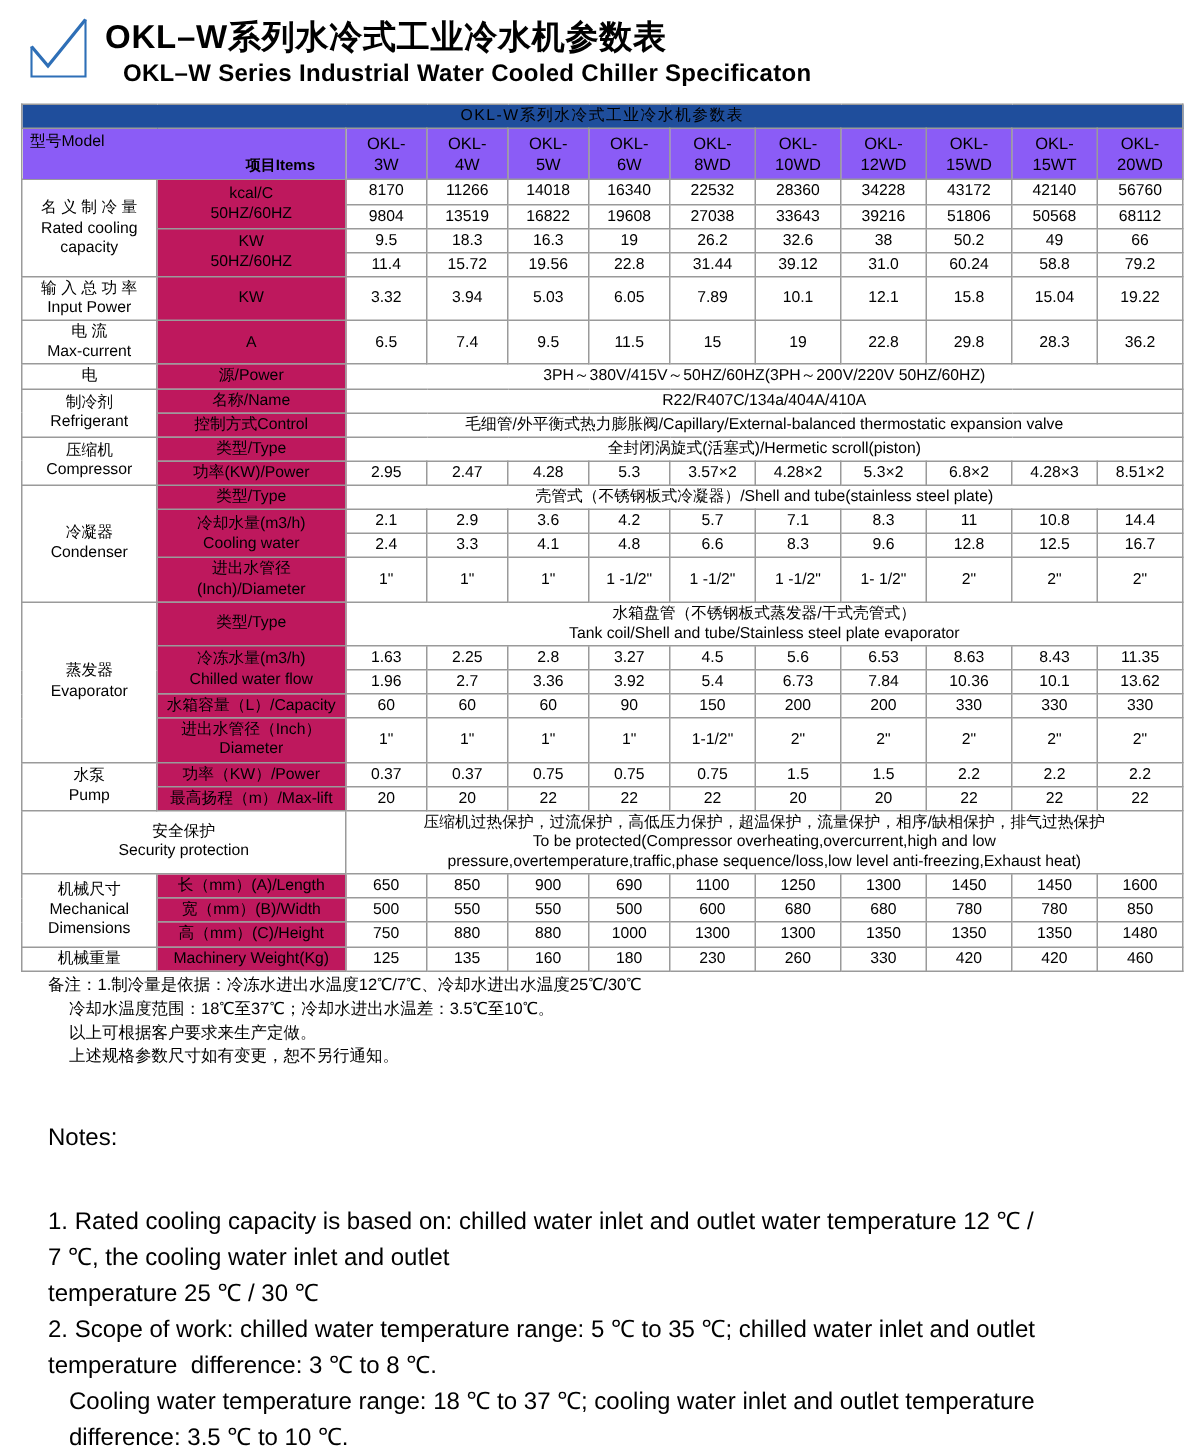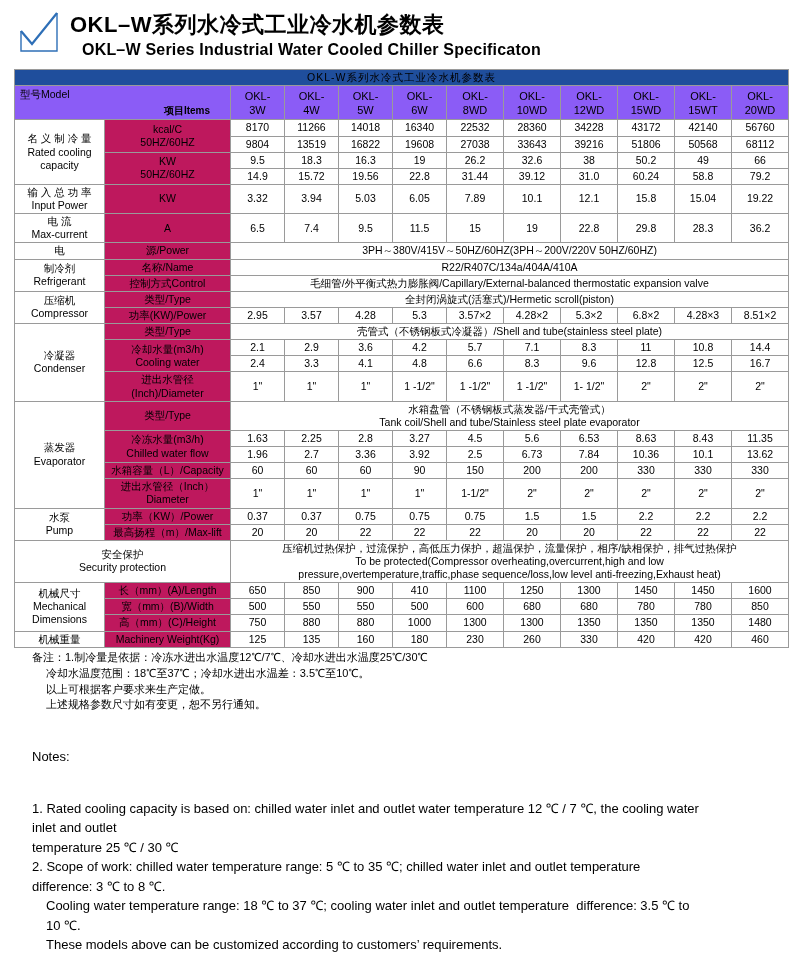--- a/index.html
+++ b/index.html
@@ -55,21 +55,21 @@
       linear-gradient(to bottom right, transparent calc(50% - 0.6px), #9a9a9a calc(50% - 0.6px), #9a9a9a calc(50% + 0.6px), transparent calc(50% + 0.6px));
     height: 34px;
   }
   .cell-diag .tl { position: absolute; left: 5px; top: 2px; font-size: 10.5px;}
   .cell-diag .br { position: absolute; right: 20px; bottom: 2px; font-size: 10px; font-weight: bold;}
 
   
   .notes { margin-top: 2px; padding-left: 18px; font-size: 11px; line-height: 1.45; }
   .notes div { white-space: pre-wrap; }
   .notes-en { margin-top: 2px; }
-  .notes-en div { font-size: 13px; line-height: 1.5; }
+  .notes-en div { font-size: 16px; line-height: 1.5; }
   .indent1 { padding-left: 14px; }
 </style>
 </head>
 <body>
 
 <div class="page">
 
   <div class="header">
     <div class="logo">
       <svg width="42" height="46" viewBox="0 0 42 46">
@@ -151,21 +151,21 @@
           <td>16.3</td>
           <td>19</td>
           <td>26.2</td>
           <td>32.6</td>
           <td>38</td>
           <td>50.2</td>
           <td>49</td>
           <td>66</td>
         </tr>
         <tr>
-          <td>14.9</td>
+          <td>11.4</td>
           <td>15.72</td>
           <td>19.56</td>
           <td>22.8</td>
           <td>31.44</td>
           <td>39.12</td>
           <td>31.0</td>
           <td>60.24</td>
           <td>58.8</td>
           <td>79.2</td>
         </tr>
@@ -212,21 +212,21 @@
           <td colspan="10">毛细管/外平衡式热力膨胀阀/Capillary/External-balanced thermostatic expansion valve</td>
         </tr>
         <tr>
           <td class="grp" rowspan="2" colspan="1">压缩机<br>Compressor</td>
           <td class="lbl" rowspan="1">类型/Type</td>
           <td colspan="10">全封闭涡旋式(活塞式)/Hermetic scroll(piston)</td>
         </tr>
         <tr>
           <td class="lbl" rowspan="1">功率(KW)/Power</td>
           <td>2.95</td>
-          <td>3.57</td>
+          <td>2.47</td>
           <td>4.28</td>
           <td>5.3</td>
           <td>3.57×2</td>
           <td>4.28×2</td>
           <td>5.3×2</td>
           <td>6.8×2</td>
           <td>4.28×3</td>
           <td>8.51×2</td>
         </tr>
         <tr>
@@ -288,21 +288,21 @@
           <td>6.53</td>
           <td>8.63</td>
           <td>8.43</td>
           <td>11.35</td>
         </tr>
         <tr>
           <td>1.96</td>
           <td>2.7</td>
           <td>3.36</td>
           <td>3.92</td>
-          <td>2.5</td>
+          <td>5.4</td>
           <td>6.73</td>
           <td>7.84</td>
           <td>10.36</td>
           <td>10.1</td>
           <td>13.62</td>
         </tr>
         <tr>
           <td class="lbl" rowspan="1">水箱容量（L）/Capacity</td>
           <td>60</td>
           <td>60</td>
@@ -358,21 +358,21 @@
         <tr>
           <td class="grp" rowspan="1" colspan="2">安全保护<br>Security protection</td>
           <td colspan="10">压缩机过热保护，过流保护，高低压力保护，超温保护，流量保护，相序/缺相保护，排气过热保护<br>To be protected(Compressor overheating,overcurrent,high and low<br>pressure,overtemperature,traffic,phase sequence/loss,low level anti-freezing,Exhaust heat)</td>
         </tr>
         <tr>
           <td class="grp" rowspan="3" colspan="1">机械尺寸<br>Mechanical<br>Dimensions</td>
           <td class="lbl" rowspan="1">长（mm）(A)/Length</td>
           <td>650</td>
           <td>850</td>
           <td>900</td>
-          <td>410</td>
+          <td>690</td>
           <td>1100</td>
           <td>1250</td>
           <td>1300</td>
           <td>1450</td>
           <td>1450</td>
           <td>1600</td>
         </tr>
         <tr>
           <td class="lbl" rowspan="1">宽（mm）(B)/Width</td>
           <td>500</td>

